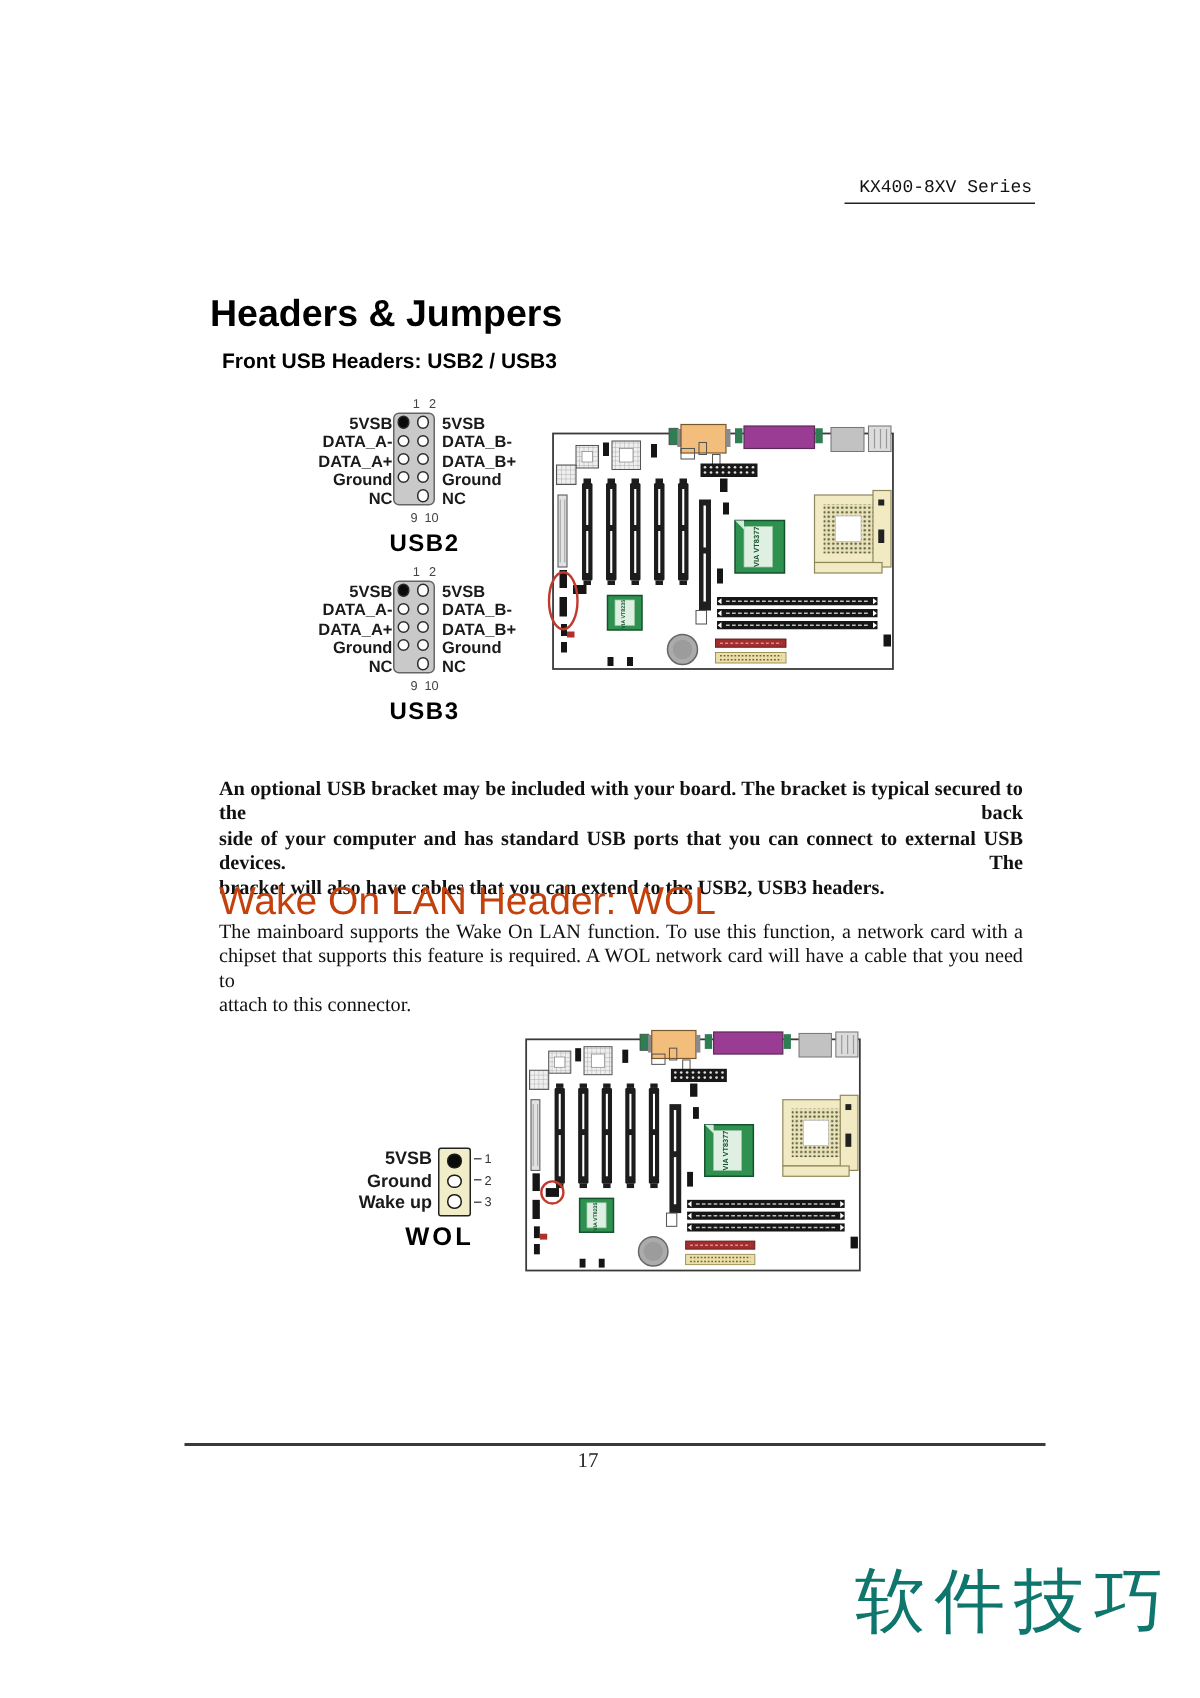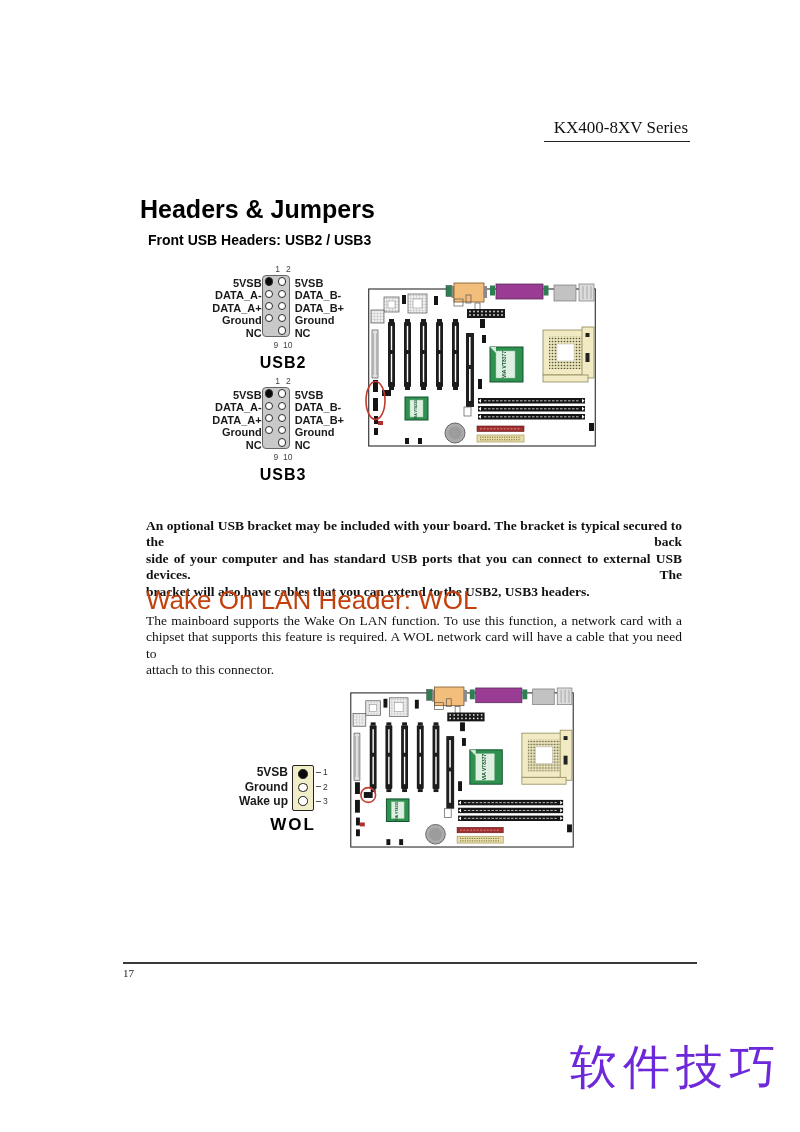--- a/index.html
+++ b/index.html
@@ -1,21 +1,21 @@
 <!DOCTYPE html>
 <html><head>
 <meta charset="utf-8">
 <style>
   html,body{margin:0;padding:0;background:#fff;}
   .page{position:relative;width:800px;height:1132px;background:#fff;overflow:hidden;
         font-family:"Liberation Sans",sans-serif;}
 
   
-  .series{position:absolute;top:118px;right:110px;font-family:Liberation Serif, serif;
-          font-size:17px;color:#111;border-bottom:1.6px solid #222;padding:0 2px 3px 10px;}
+  .series{position:absolute;top:118px;right:110px;font-family:Liberation Mono, monospace;
+          font-size:12px;color:#111;border-bottom:1.6px solid #222;padding:0 2px 3px 10px;}
 
   
   .h-main{position:absolute;left:140px;top:195px;font-size:25px;font-weight:bold;color:#000;}
   .h-usb{position:absolute;left:148px;top:232px;font-size:14px;font-weight:bold;color:#000;}
   .h-bracket{position:absolute;left:146px;top:492px;font-size:17.5px;font-weight:bold;color:#000;}
   .h-wol{position:absolute;left:146px;top:585px;font-size:26px;font-weight:normal;color:#c2410c;}
 
   
   .para{position:absolute;left:146px;width:536px;font-family:"Liberation Serif",serif;
         font-size:13.5px;line-height:16.4px;color:#111;}
@@ -62,25 +62,25 @@
   .wol-title{width:196px;text-align:center;font-size:17px;font-weight:bold;color:#000;
              letter-spacing:2px;margin-top:4px;margin-left:-13px;}
 
   
   svg.mobo{position:absolute;overflow:visible;}
   #mobo1{left:368px;top:283px;}
   #mobo2{left:350px;top:687px;}
 
   
   .rule{position:absolute;left:123px;top:962px;width:574px;height:2px;background:#3a3a3a;}
-  .pageno{position:absolute;left:123px;top:967px;width:574px;
-          font-family:"Liberation Serif",serif;font-size:11px;color:#222;}
-
-  
-  .watermark{position:absolute;left:570px;top:1036px;font-size:47px;color:#6d28d9;
+  .pageno{position:absolute;left:105px;top:967px;width:574px;text-align:center;
+          font-family:"Liberation Serif",serif;font-size:14px;color:#222;}
+
+  
+  .watermark{position:absolute;left:570px;top:1036px;font-size:47px;color:#0f766e;
              letter-spacing:6px;white-space:nowrap;font-family:"Liberation Sans",sans-serif;}
 </style>
 </head>
 <body>
 
 <div class="page">
 
   <div class="series">KX400-8XV Series</div>
 
   <div class="h-main">Headers &amp; Jumpers</div>

